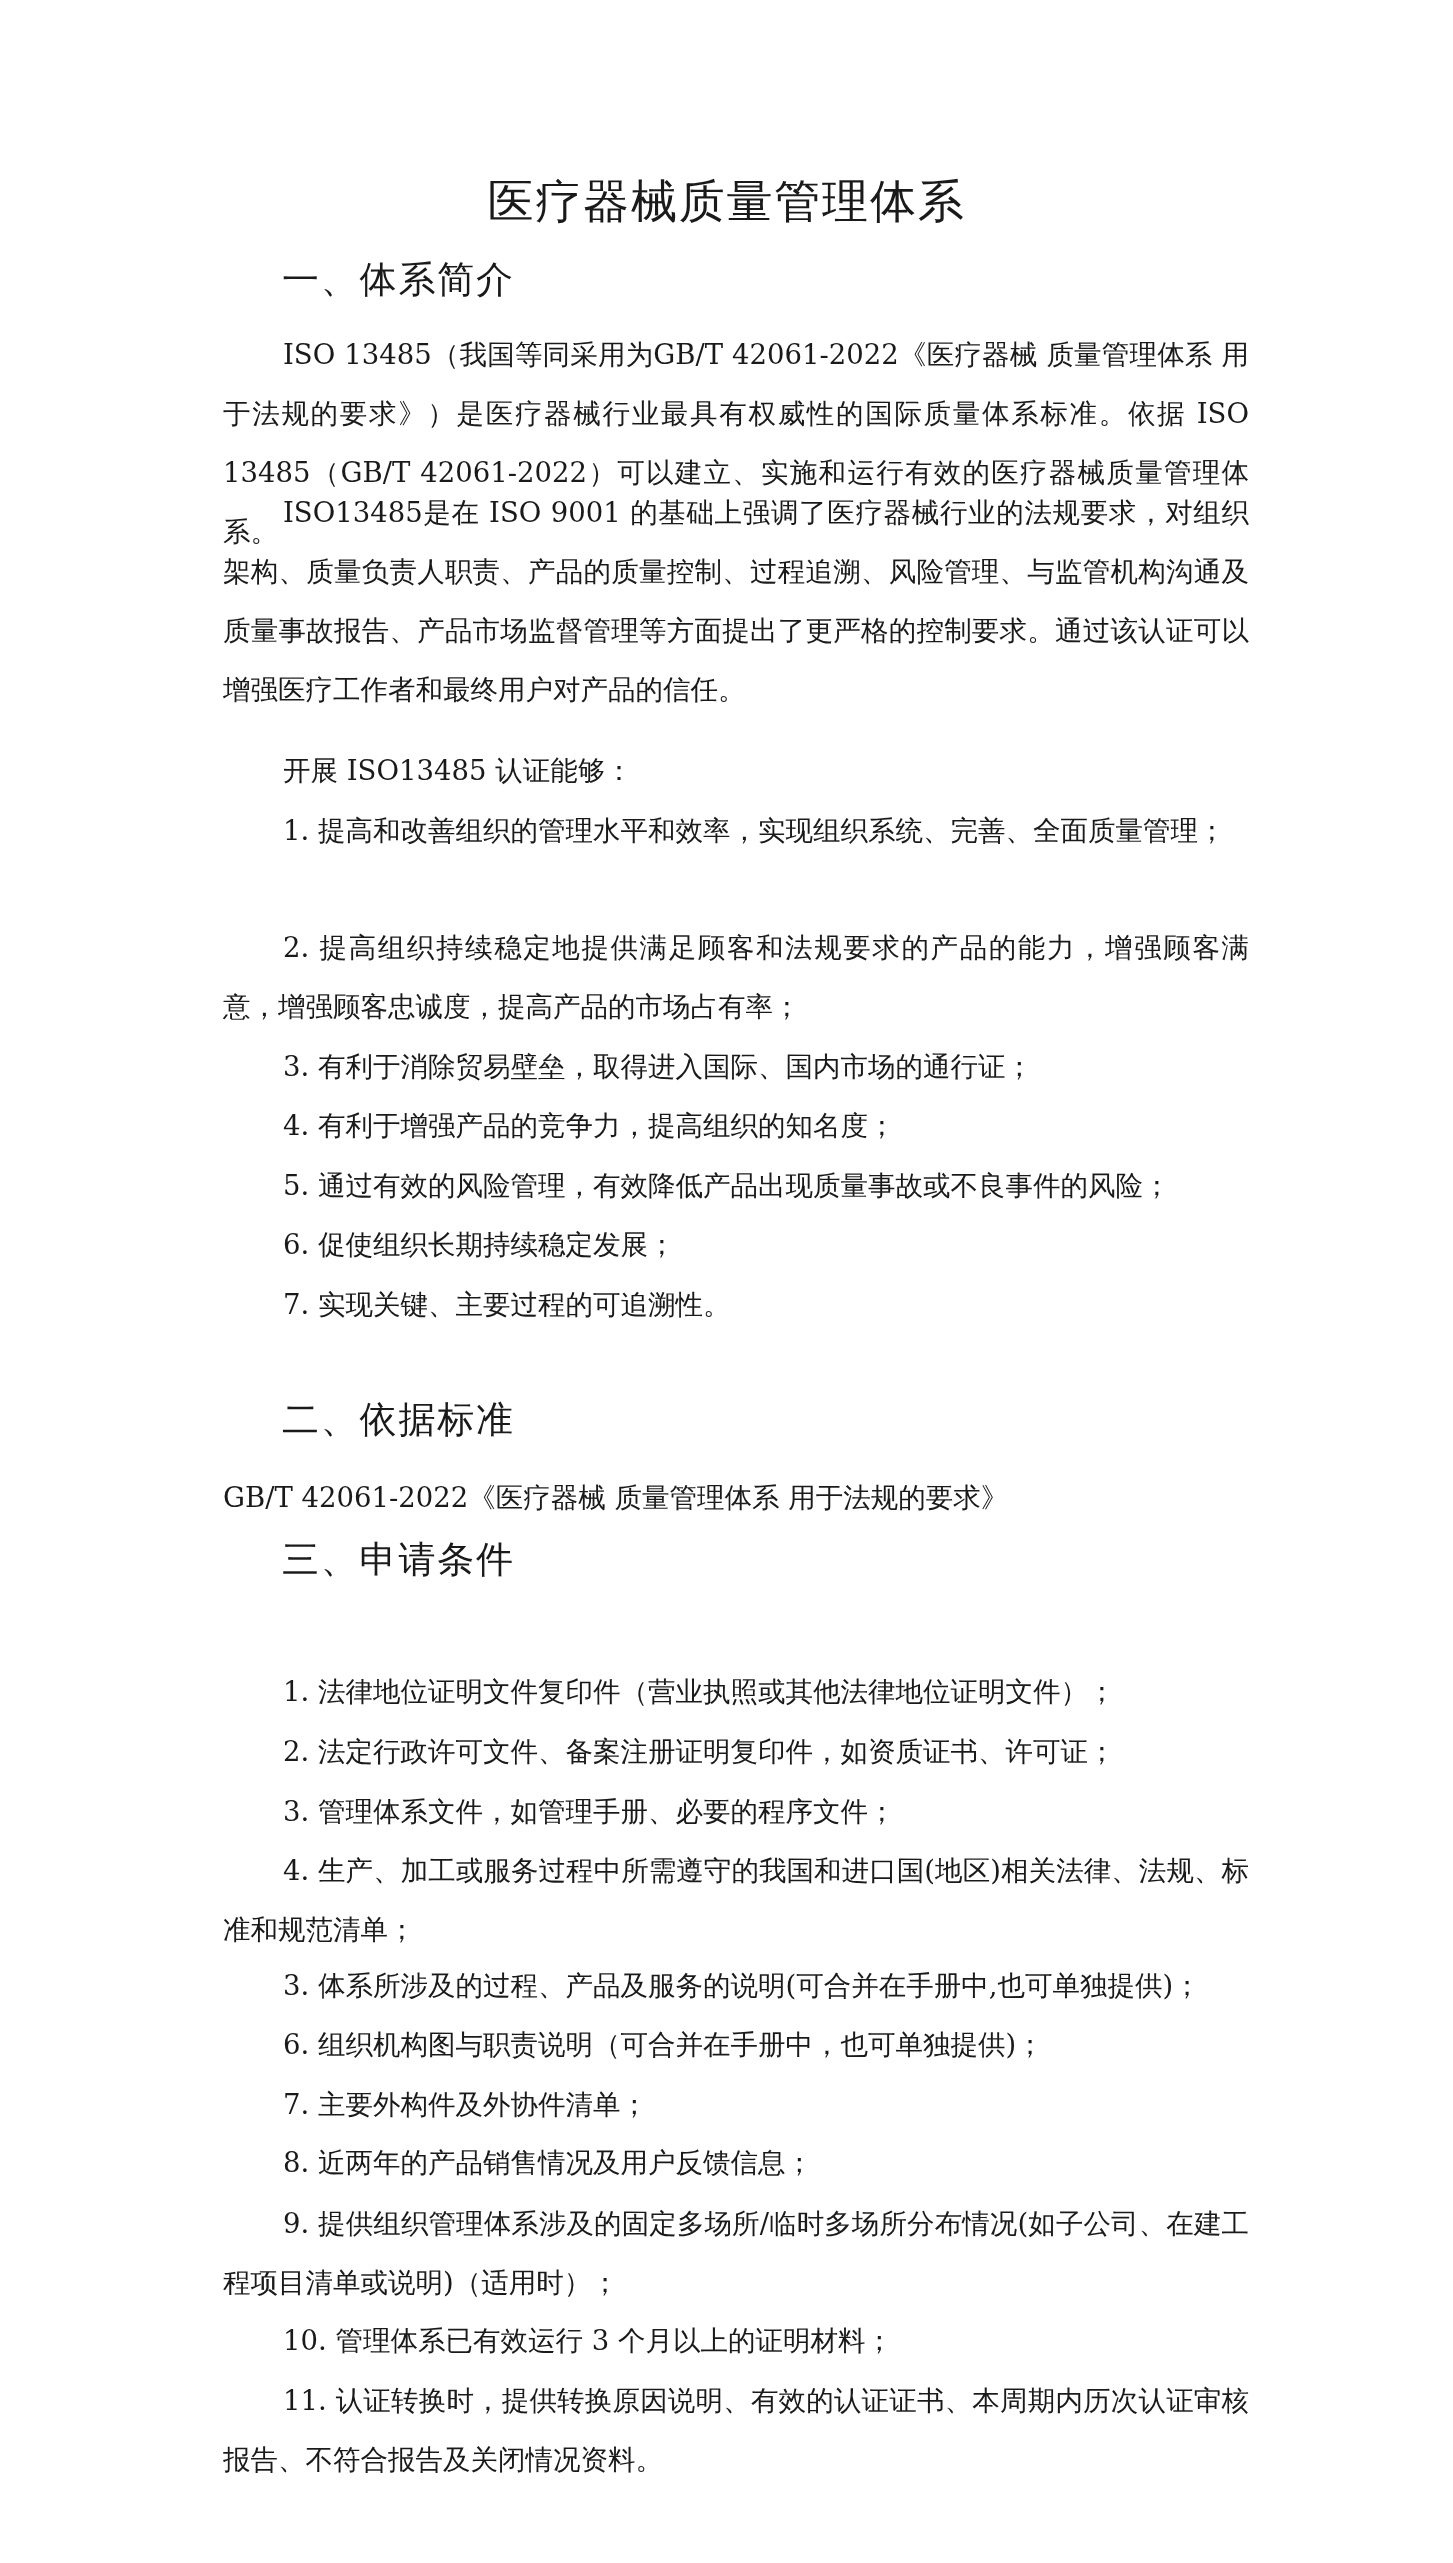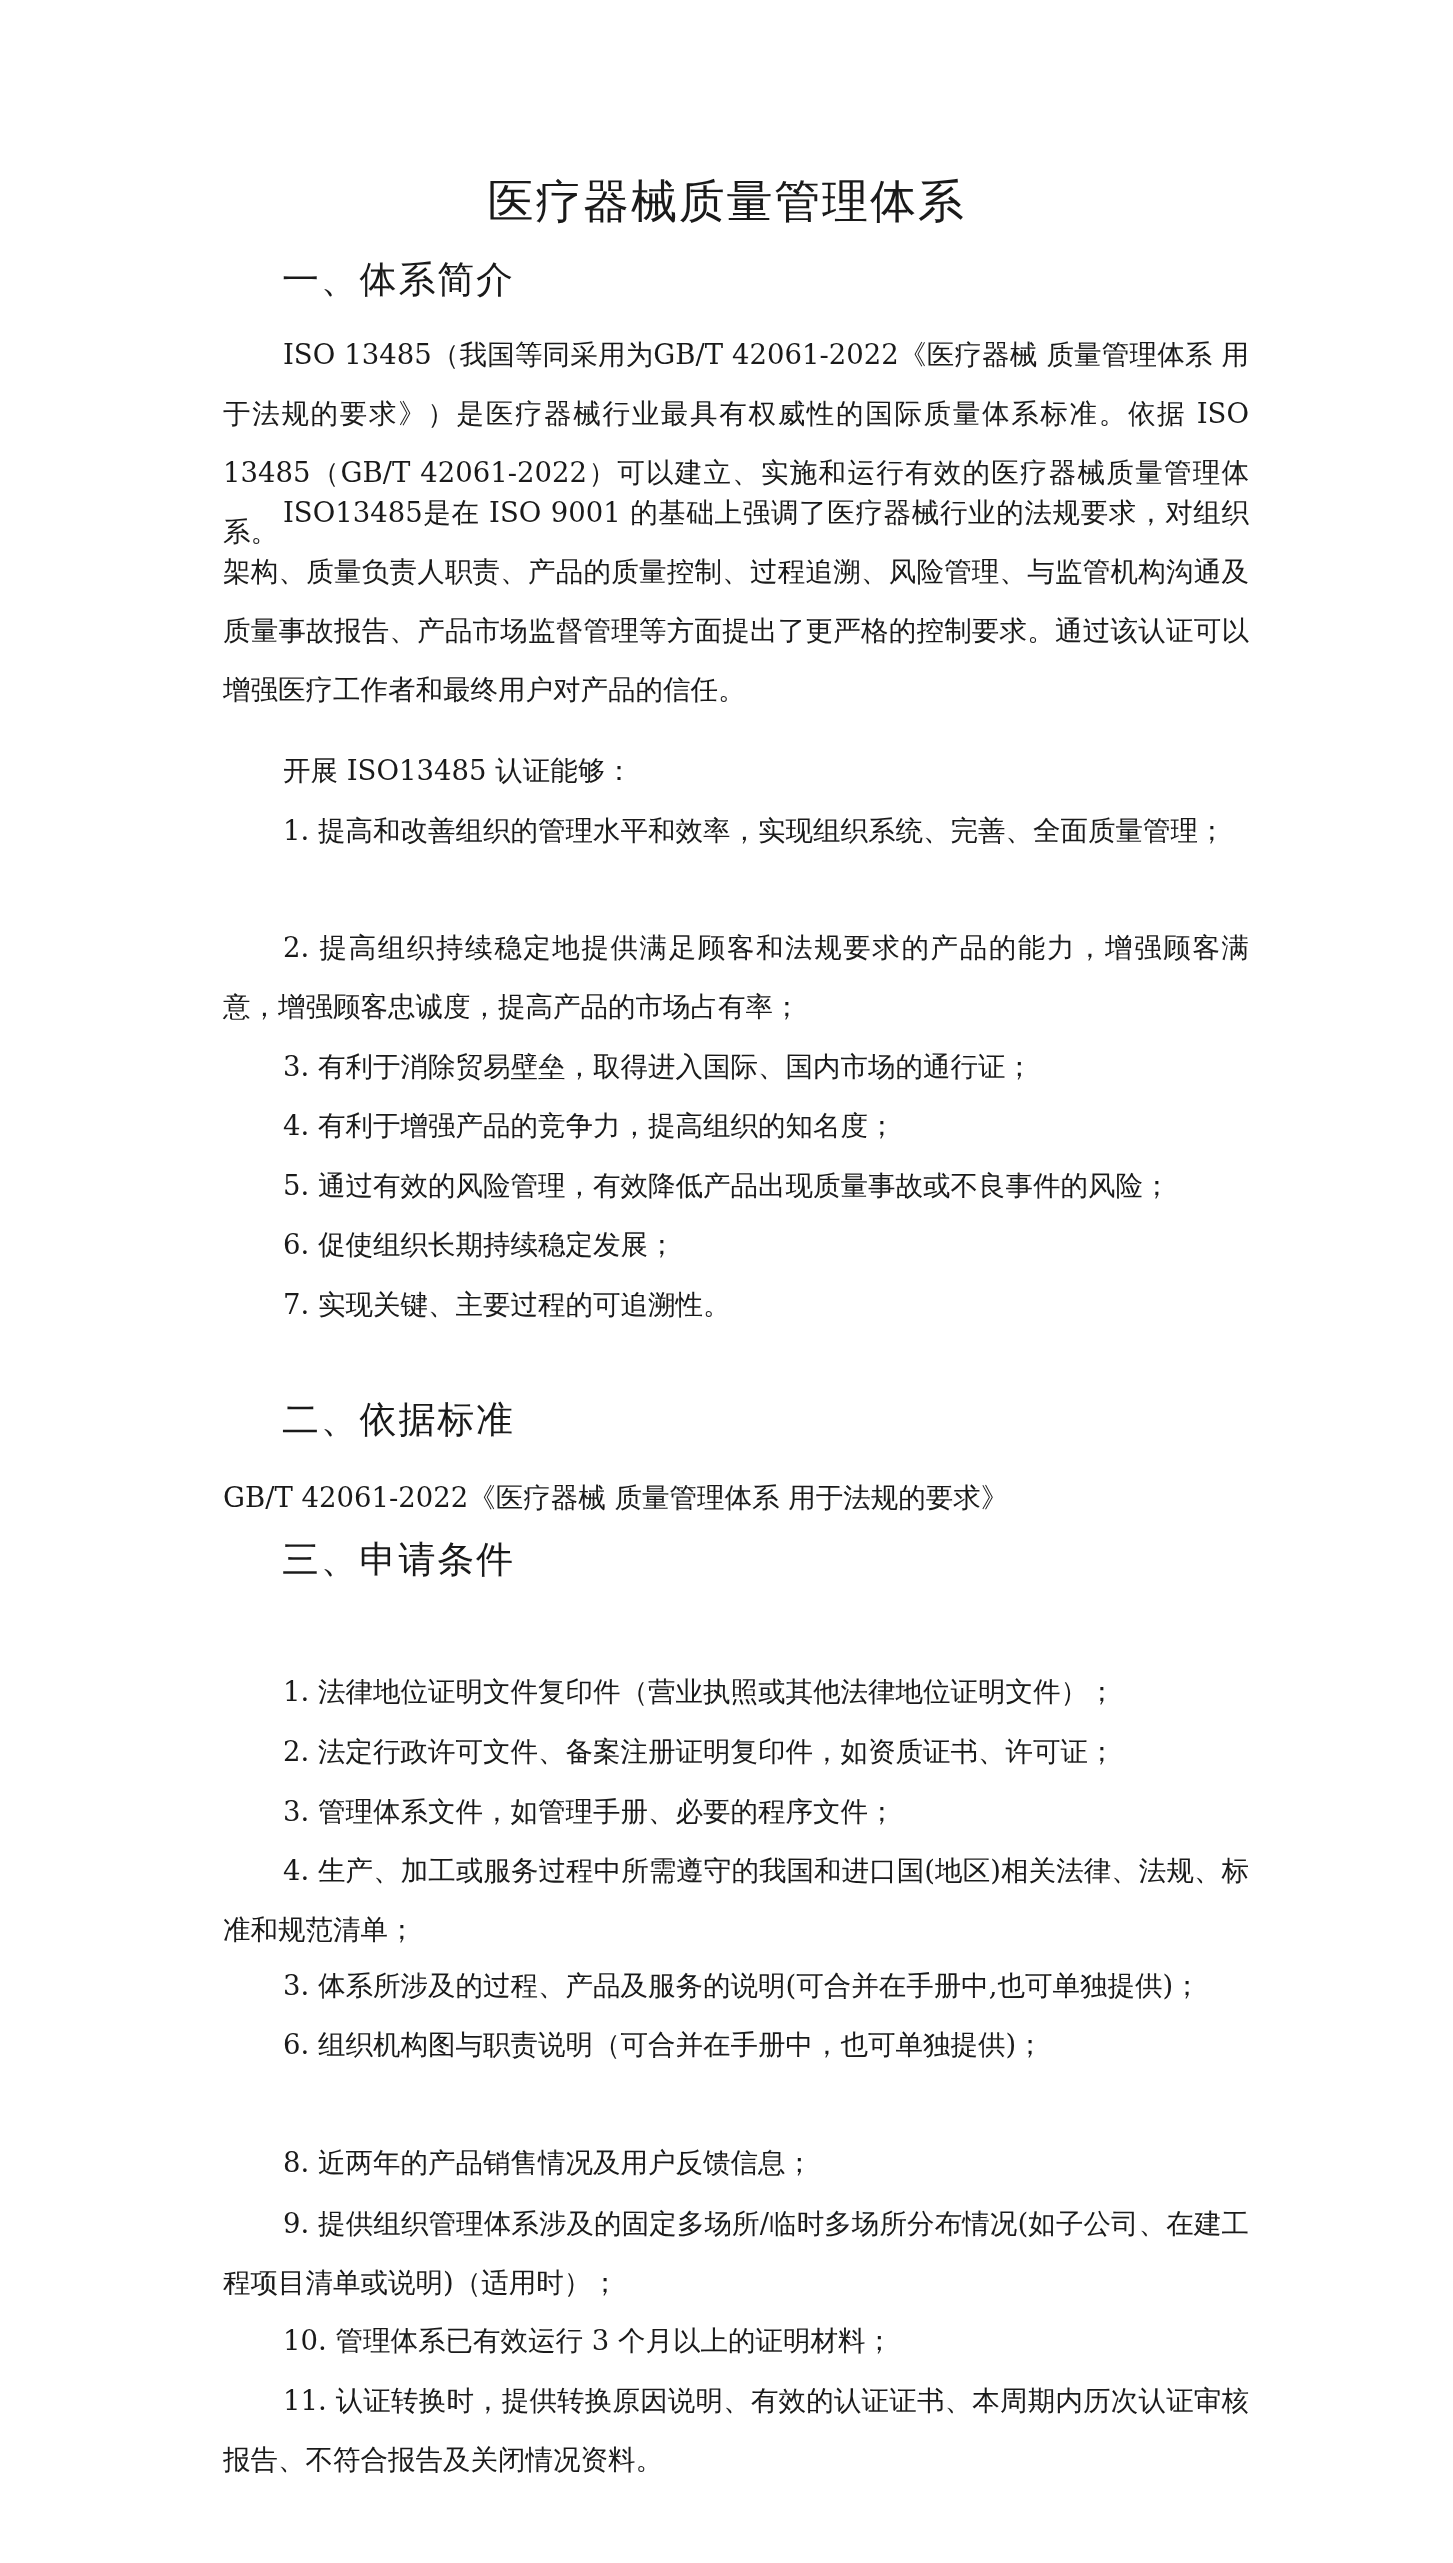--- a/index.html
+++ b/index.html
@@ -85,19 +85,20 @@
   <p class="block noindent" style="top:1436px;">GB/T 42061-2022《医疗器械 质量管理体系 用于法规的要求》</p>
 
   <h2 class="heading" style="top:1502px;">三、申请条件</h2>
 
   <p class="block indent" style="top:1630px;">1. 法律地位证明文件复印件（营业执照或其他法律地位证明文件）；</p>
   <p class="block indent" style="top:1690px;">2. 法定行政许可文件、备案注册证明复印件，如资质证书、许可证；</p>
   <p class="block indent" style="top:1750px;">3. 管理体系文件，如管理手册、必要的程序文件；</p>
   <p class="block indent" style="top:1809px;">4. 生产、加工或服务过程中所需遵守的我国和进口国(地区)相关法律、法规、标准和规范清单；</p>
   <p class="block indent" style="top:1924px;">3. 体系所涉及的过程、产品及服务的说明(可合并在手册中,也可单独提供)；</p>
   <p class="block indent" style="top:1983px;">6. 组织机构图与职责说明（可合并在手册中，也可单独提供)；</p>
+  <p class="block indent" style="top:2043px;">7. 主要外构件及外协件清单；</p>
   <p class="block indent" style="top:2101px;">8. 近两年的产品销售情况及用户反馈信息；</p>
   <p class="block indent" style="top:2162px;">9. 提供组织管理体系涉及的固定多场所/临时多场所分布情况(如子公司、在建工程项目清单或说明)（适用时）；</p>
   <p class="block indent" style="top:2279px;">10. 管理体系已有效运行 3 个月以上的证明材料；</p>
   <p class="block indent" style="top:2339px;">11. 认证转换时，提供转换原因说明、有效的认证证书、本周期内历次认证审核报告、不符合报告及关闭情况资料。</p>
 
 </div>
 
 
 </body></html>

